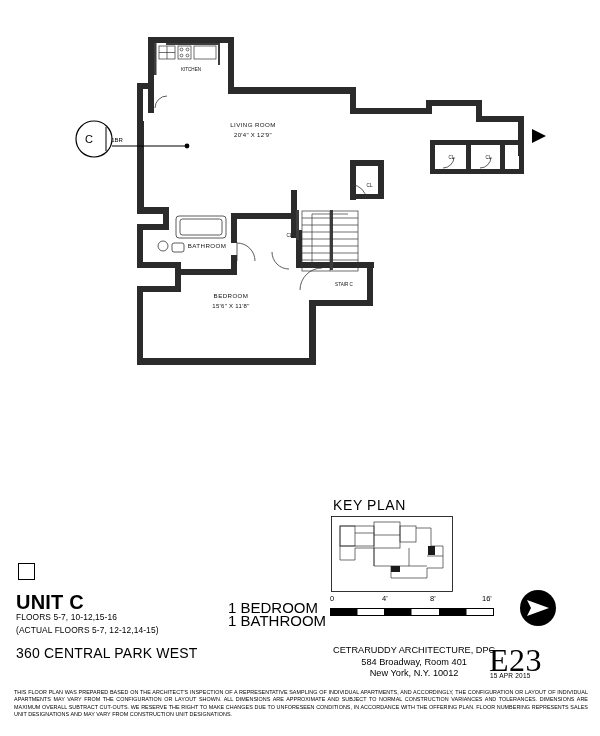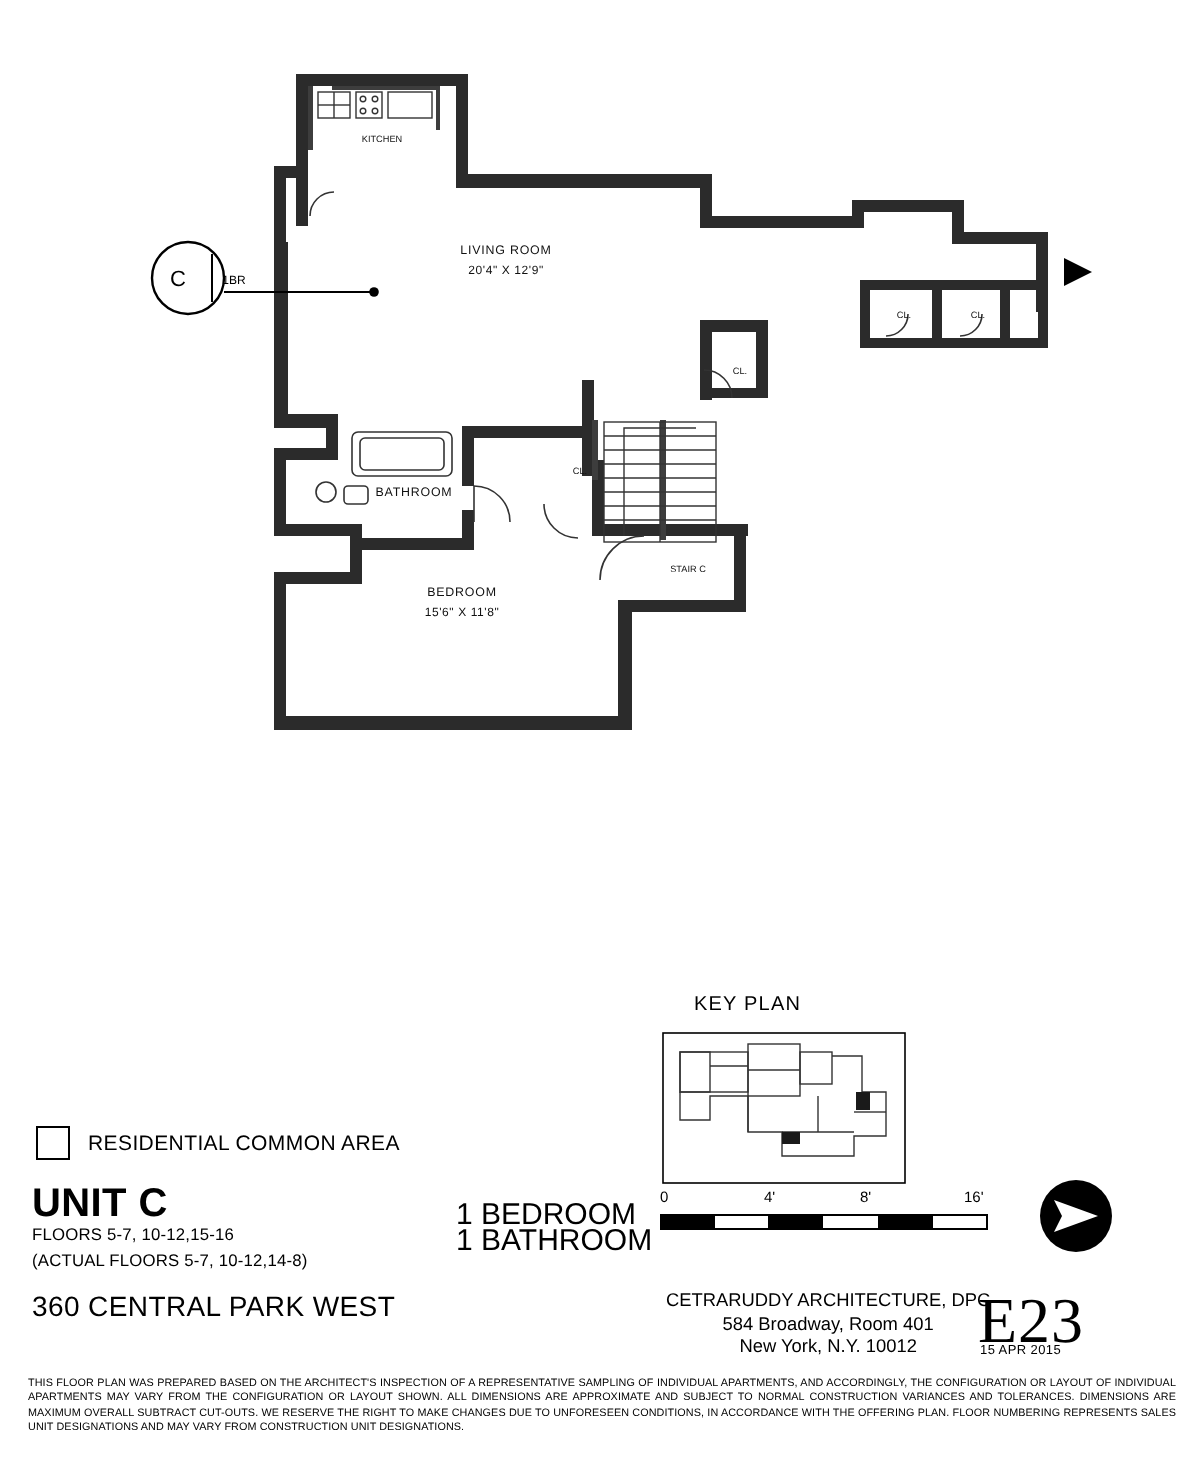--- a/index.html
+++ b/index.html
@@ -152,23 +152,23 @@
     width: 574px;
     font-size: 5.4px;
     line-height: 7.4px;
     text-align: justify;
     letter-spacing: 0.05px;
   }
 
   
   #keyplan-title {
     position: absolute;
-    left: 347px;
+    left: 333px;
     top: 497px;
-    font-size: 10px;
+    font-size: 14px;
     letter-spacing: 0.6px;
   }
   #keyplan-box {
     position: absolute;
     left: 331px;
     top: 516px;
     width: 122px;
     height: 76px;
   }
 
@@ -344,27 +344,26 @@
 
       <text class="small-label" x="290" y="237">CL.</text>
       <text class="small-label" x="370" y="187">CL.</text>
       <text class="small-label" x="452" y="159">CL.</text>
       <text class="small-label" x="489" y="159">CL.</text>
     </svg>
   </div>
 
   <div id="legend">
     <div class="swatch"></div>
-    <div class="legend-text">RESIDENTIAL COMMON AREA</div>
   </div>
 
   <div id="unit-block">
     <div class="unit-title">UNIT C</div>
     <div class="floors-line">FLOORS 5-7, 10-12,15-16</div>
-    <div class="floors-line">(ACTUAL FLOORS 5-7, 10-12,14-8)</div>
+    <div class="floors-line">(ACTUAL FLOORS 5-7, 12-12,14-15)</div>
   </div>
 
   <div id="rooms-block">
     <div>1 BEDROOM</div>
     <div>1 BATHROOM</div>
   </div>
 
   <div id="address-block">
     <div>360 CENTRAL PARK WEST</div>
   </div>

